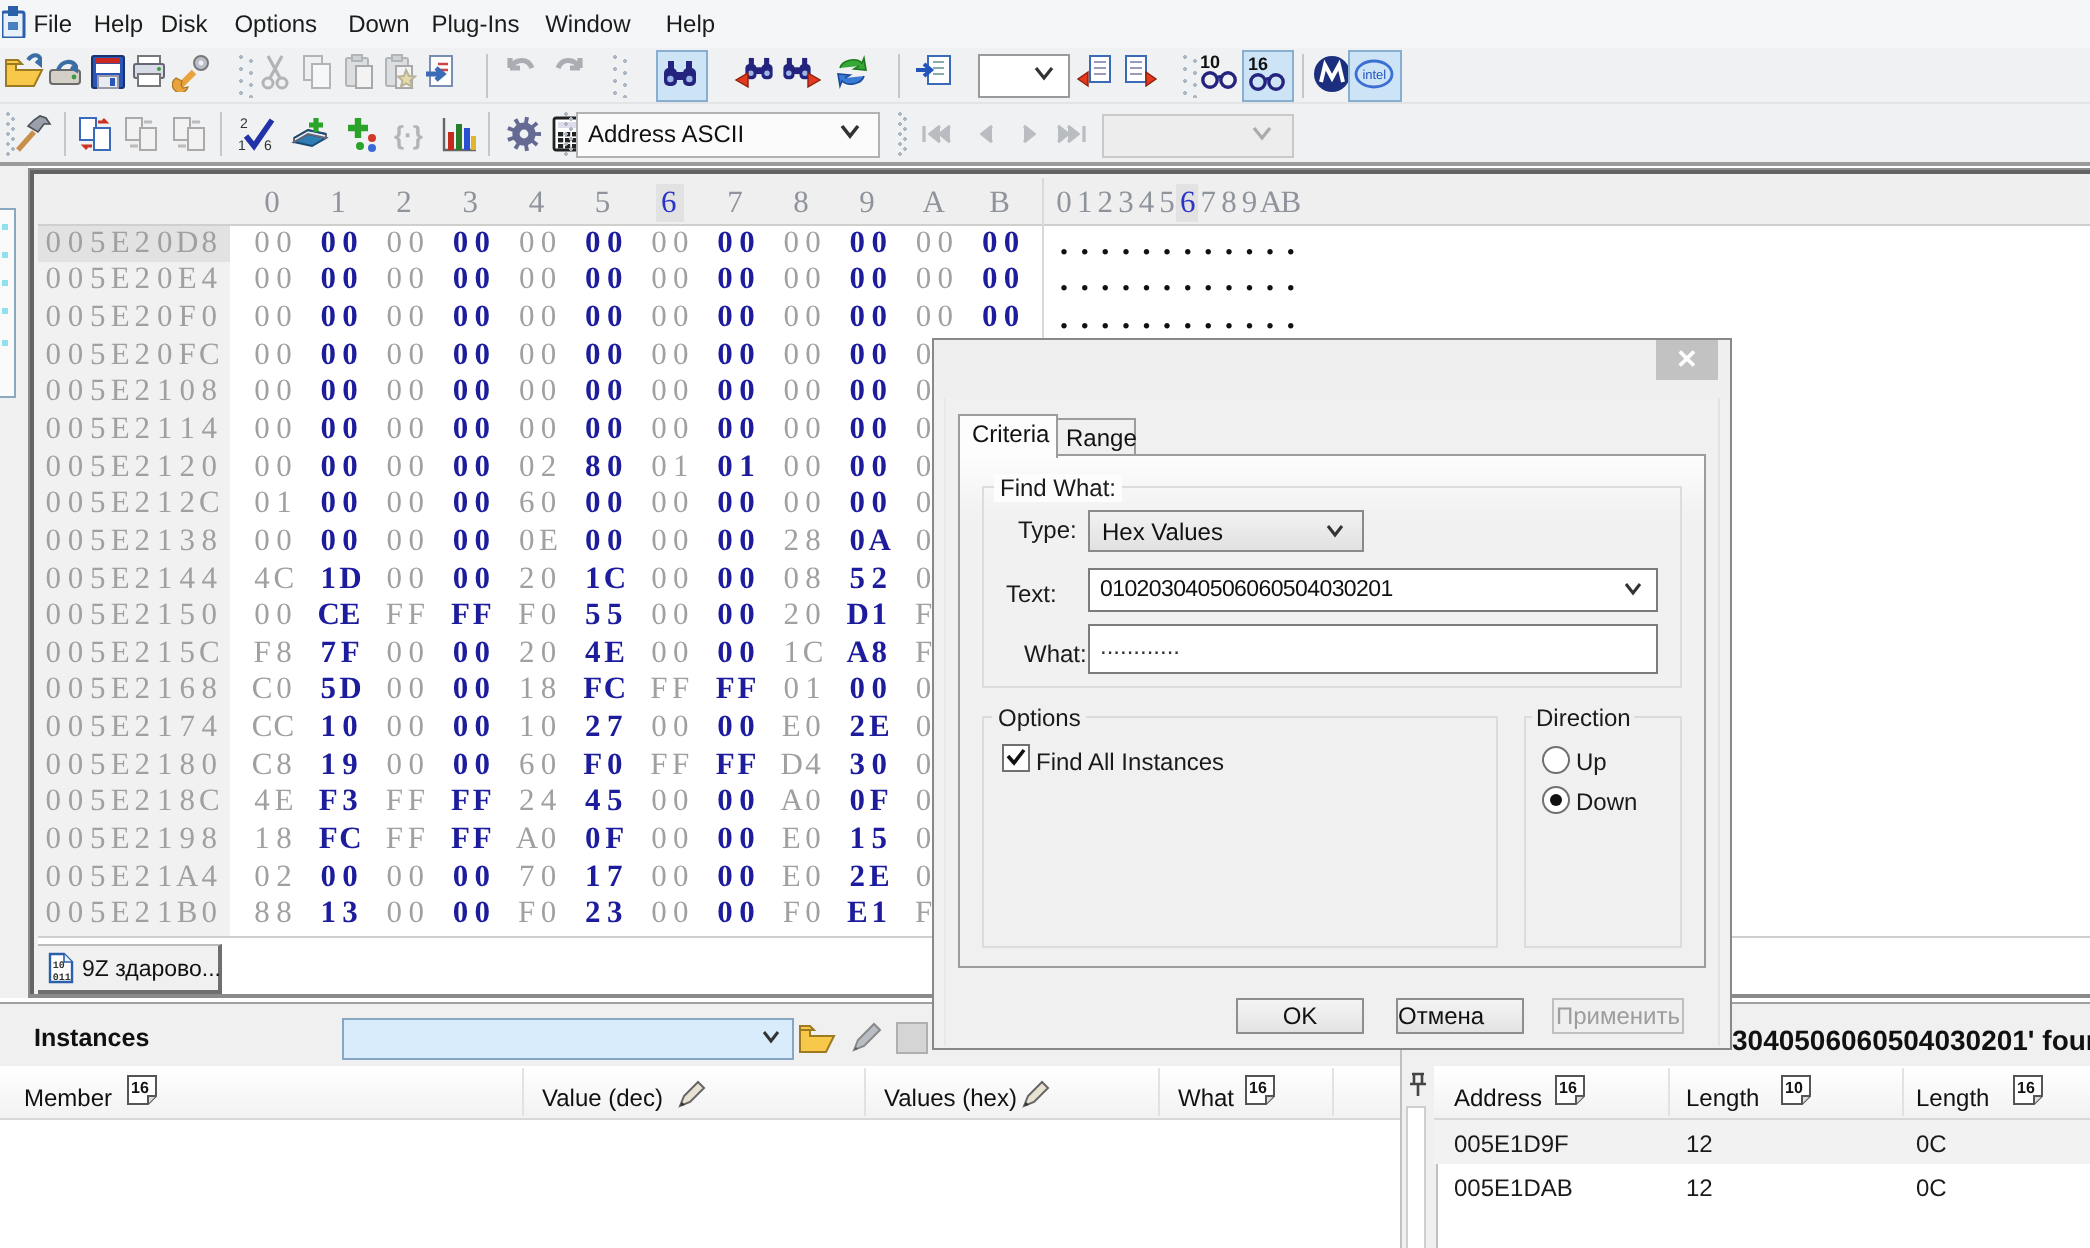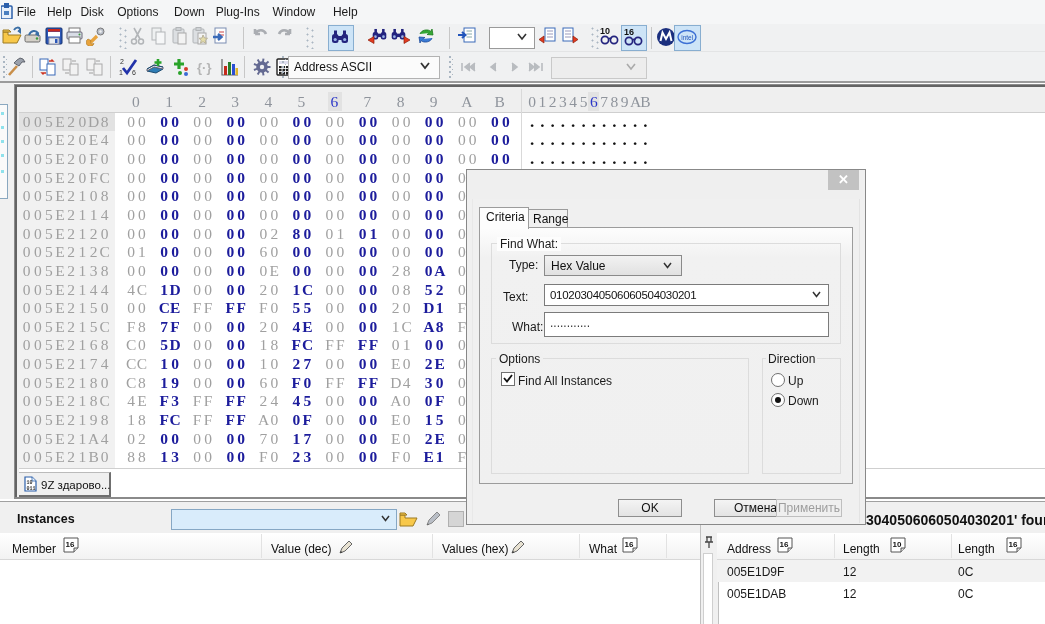--- a/index.html
+++ b/index.html
@@ -1256,21 +1256,21 @@
 <div class="ab" style="left:472px;top:199px;width:1px;height:324px;background:#e8e8e8;"></div>
 <div class="ab" style="left:527px;top:209px;width:39px;height:19px;background:#f0f0f0;border:1px solid #9c9c9c;"></div>
 <div class="ab" style="left:533px;top:212px;font-size:12px;color:#111;">Range</div>
 <div class="ab" style="left:479px;top:227px;width:372px;height:255px;background:linear-gradient(#fdfdfd 0px,#f1f1f1 30px,#f0f0f0 100%);border:1px solid #9c9c9c;"></div>
 <div class="ab" style="left:479px;top:207px;width:48px;height:21px;background:#fdfdfd;border:1px solid #9c9c9c;border-bottom:none;"></div>
 <div class="ab" style="left:486px;top:210px;font-size:12px;color:#111;">Criteria</div>
 <div class="ab" style="left:491px;top:243px;width:348px;height:99px;border:1px solid #dcdcdc;"></div>
 <div class="ab" style="left:497px;top:237px;font-size:12px;color:#1a1a1a;background:#fdfdfd;padding:0 3px;">Find What:</div>
 <div class="ab" style="left:509px;top:258px;font-size:12px;color:#1a1a1a;">Type:</div>
 <div class="ab" style="left:544px;top:255px;width:136px;height:19px;background:linear-gradient(#f2f2f2,#e1e1e1);border:1px solid #8a8a8a;"></div>
-<div class="ab" style="left:551px;top:259px;font-size:12px;color:#111;">Hex Value</div>
+<div class="ab" style="left:551px;top:259px;font-size:12px;color:#111;">Hex Values</div>
 <svg class="ab" style="left:663px;top:262px" width="9" height="7" viewBox="0 0 9 7">
       <path d="M1 1 L4.5 5.5 L8 1" stroke="#333" stroke-width="1.5" fill="none"></path>
     </svg>
 <div class="ab" style="left:503px;top:290px;font-size:12px;color:#1a1a1a;">Text:</div>
 <div class="ab" style="left:544px;top:284px;width:283px;height:20px;background:#fff;border:1px solid #7b7b7b;"></div>
 <div class="ab" style="left:550px;top:289px;font-size:11.5px;color:#111;letter-spacing:-0.3px;">010203040506060504030201</div>
 <svg class="ab" style="left:812px;top:291px" width="9" height="7" viewBox="0 0 9 7">
       <path d="M1 1 L4.5 5.5 L8 1" stroke="#333" stroke-width="1.5" fill="none"></path>
     </svg>
 <div class="ab" style="left:512px;top:320px;font-size:12px;color:#1a1a1a;">What:</div>
@@ -1284,14 +1284,14 @@
     </svg>
 <div class="ab" style="left:518px;top:374px;font-size:12px;color:#1a1a1a;">Find All Instances</div>
 <div class="ab" style="left:762px;top:358px;width:77px;height:114px;border:1px solid #dcdcdc;"></div>
 <div class="ab" style="left:766px;top:352px;font-size:12px;color:#1a1a1a;background:#f0f0f0;padding:0 2px;">Direction</div>
 <div class="ab" style="left:771px;top:373px;width:12px;height:12px;background:#fff;border:1px solid #707070;border-radius:50%;"></div>
 <div class="ab" style="left:788px;top:374px;font-size:12px;color:#1a1a1a;">Up</div>
 <div class="ab" style="left:771px;top:393px;width:12px;height:12px;background:#fff;border:1px solid #707070;border-radius:50%;"></div>
 <div class="ab" style="left:775px;top:397px;width:6px;height:6px;background:#111;border-radius:50%;"></div>
 <div class="ab" style="left:788px;top:394px;font-size:12px;color:#1a1a1a;">Down</div>
 <div class="ab" style="left:618px;top:499px;width:62px;height:16px;background:linear-gradient(#f4f4f4,#e3e3e3);border:1px solid #8e8e8e;color:#111;font-size:12px;text-align:center;line-height:16px;">OK</div>
-<div class="ab" style="left:714px;top:499px;width:62px;height:16px;background:linear-gradient(#f4f4f4,#e3e3e3);border:1px solid #8e8e8e;color:#111;font-size:12px;text-align:right;line-height:16px;">Отмена</div>
+<div class="ab" style="left:698px;top:499px;width:62px;height:16px;background:linear-gradient(#f4f4f4,#e3e3e3);border:1px solid #8e8e8e;color:#111;font-size:12px;text-align:left;line-height:16px;">Отмена</div>
 <div class="ab" style="left:776px;top:499px;width:64px;height:16px;background:#efefef;border:1px solid #bfbfbf;color:#9d9d9d;font-size:12px;text-align:center;line-height:16px;">Применить</div>
 </div>
 </body></html>

